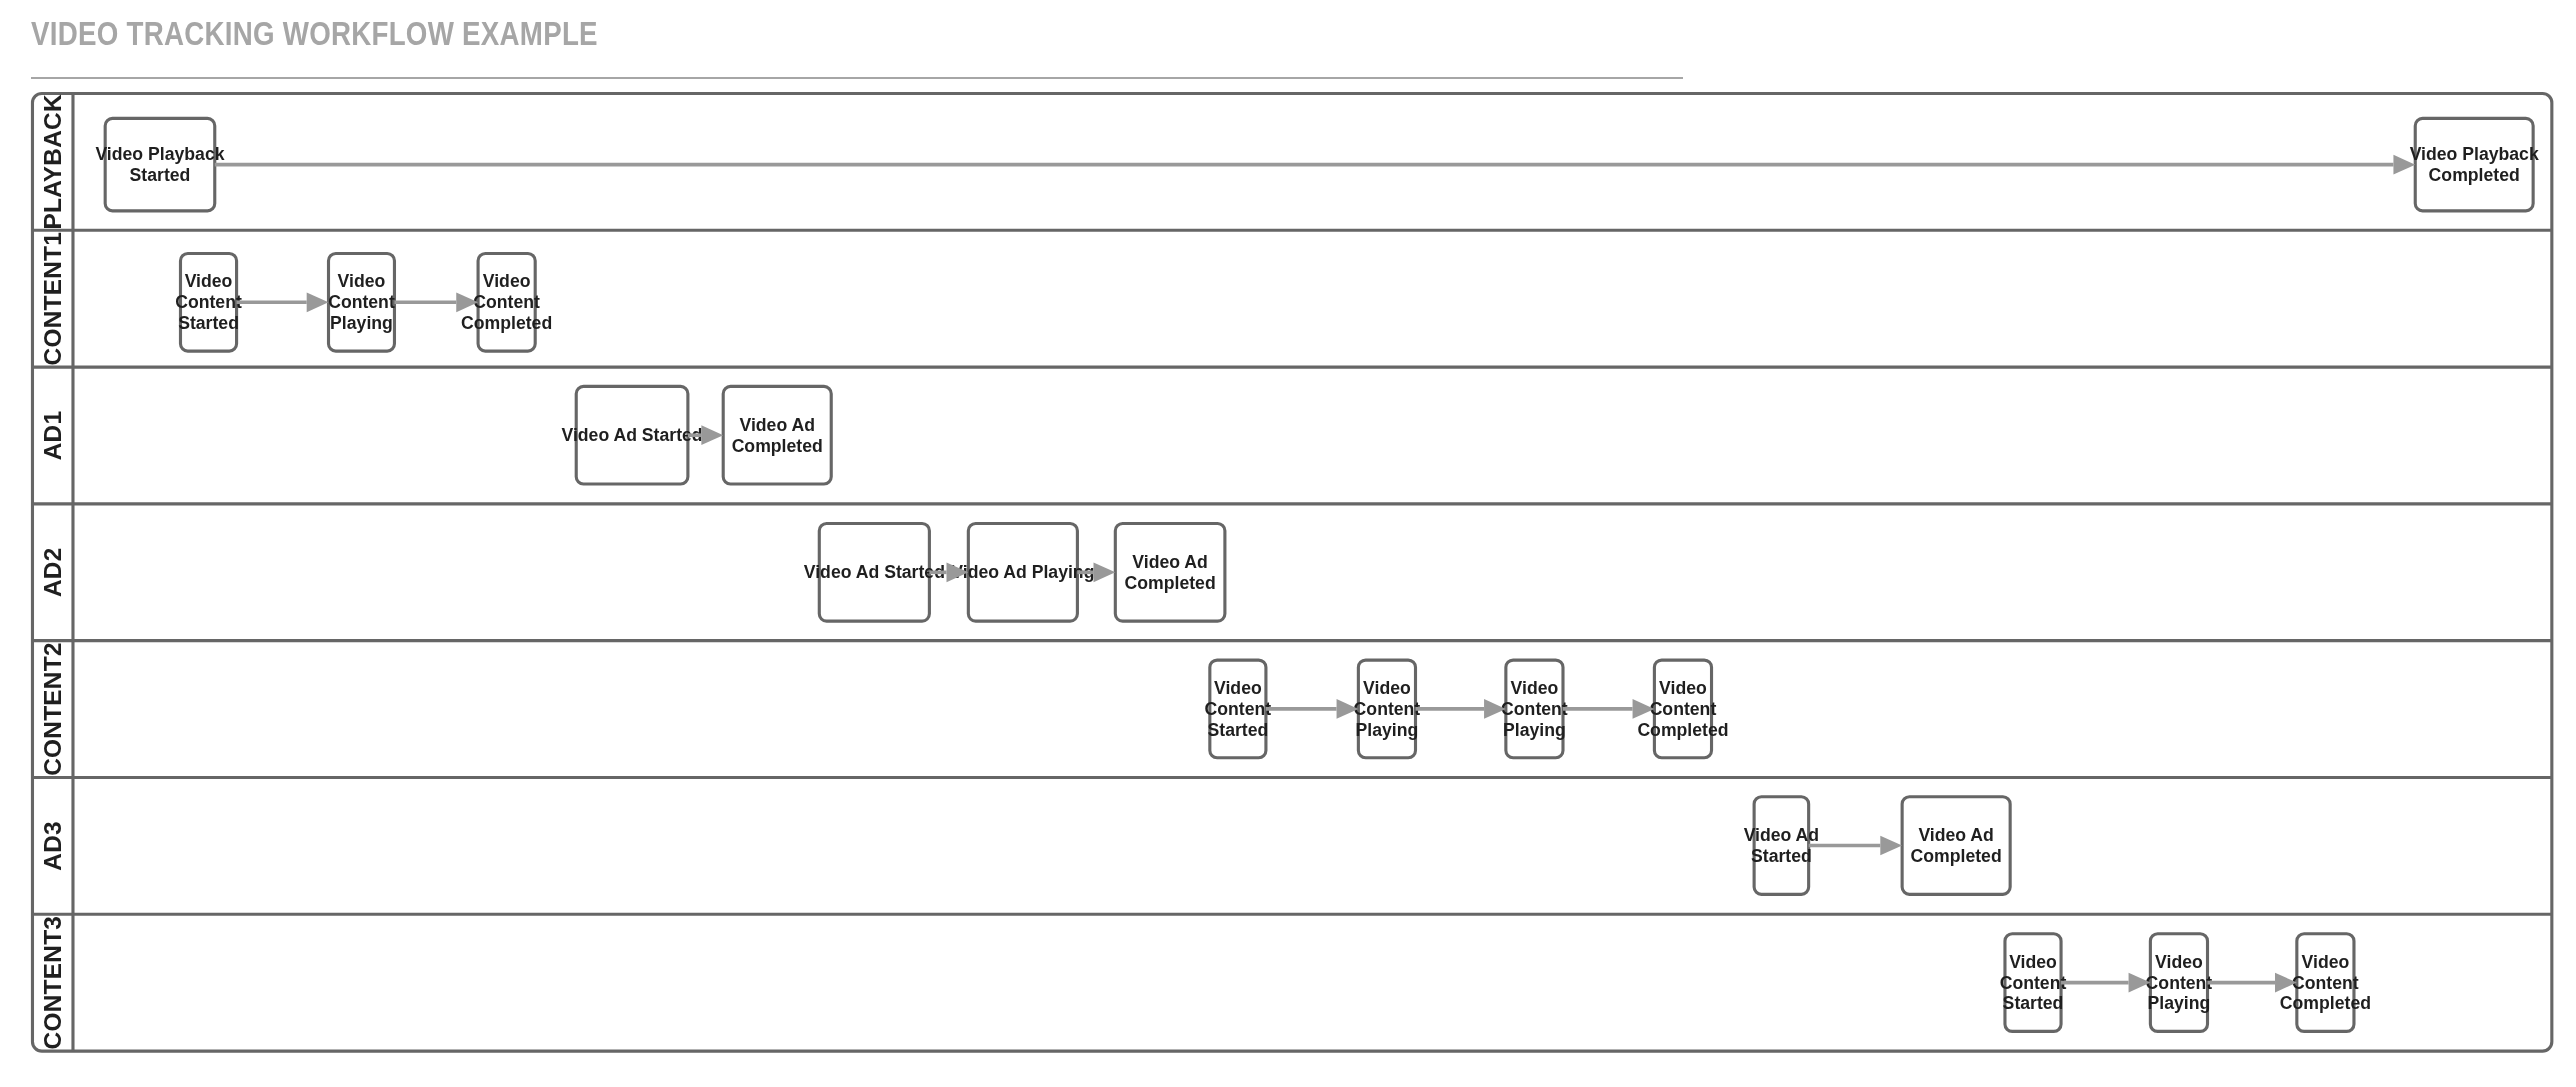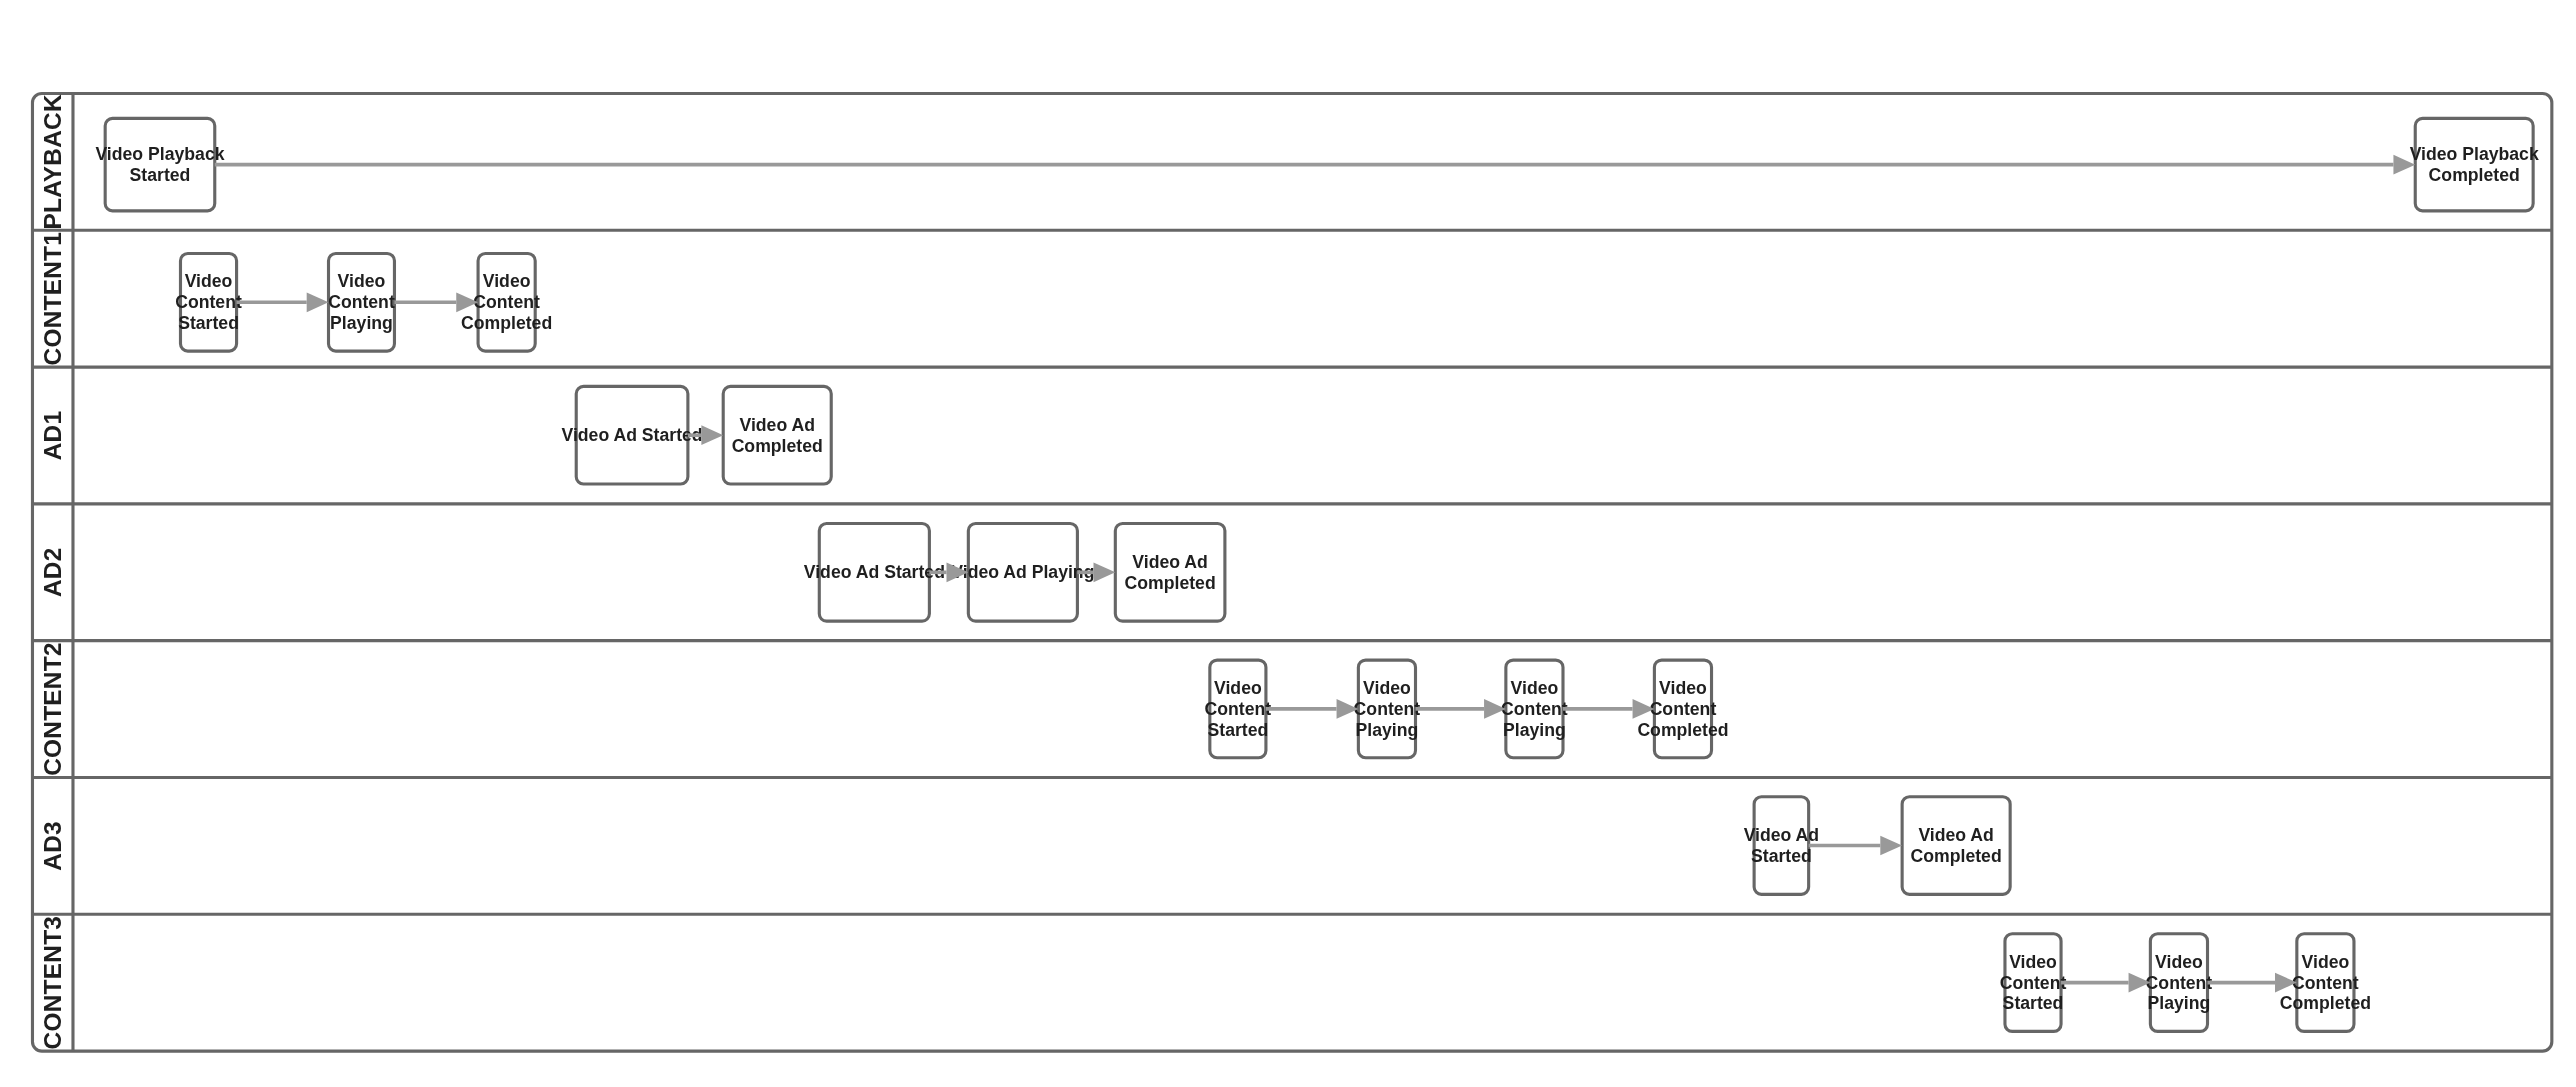--- a/index.html
+++ b/index.html
@@ -97,20 +97,24 @@
   }
   .flow-head {
     fill: #999999;
   }
 </style>
 </head>
 <body>
 
 <div id="canvas">
 
+  <div class="title-block">
+    <div class="page-title">VIDEO TRACKING WORKFLOW EXAMPLE</div>
+    <div class="title-rule"></div>
+  </div>
 
   <svg id="diagram" viewBox="0 0 4959 2093" xmlns="http://www.w3.org/2000/svg">
       <rect x="62" y="180" width="4851" height="1844" rx="18" ry="18" class="pool-frame"></rect>
       <line x1="140" y1="180" x2="140" y2="2024" class="label-col-divider"></line>
       <g>
         <text x="101" y="311.7" class="lane-label" text-anchor="middle" dominant-baseline="central" transform="rotate(-90 101 311.7)">PLAYBACK</text>
         <g>
           <rect x="202" y="228" width="211" height="178" rx="14" ry="14" class="task-box"></rect>
           <text x="307.5" y="297" class="task-label" text-anchor="middle" dominant-baseline="central"><tspan x="307.5" y="297">Video Playback</tspan><tspan x="307.5" y="337">Started</tspan></text>
         </g>

